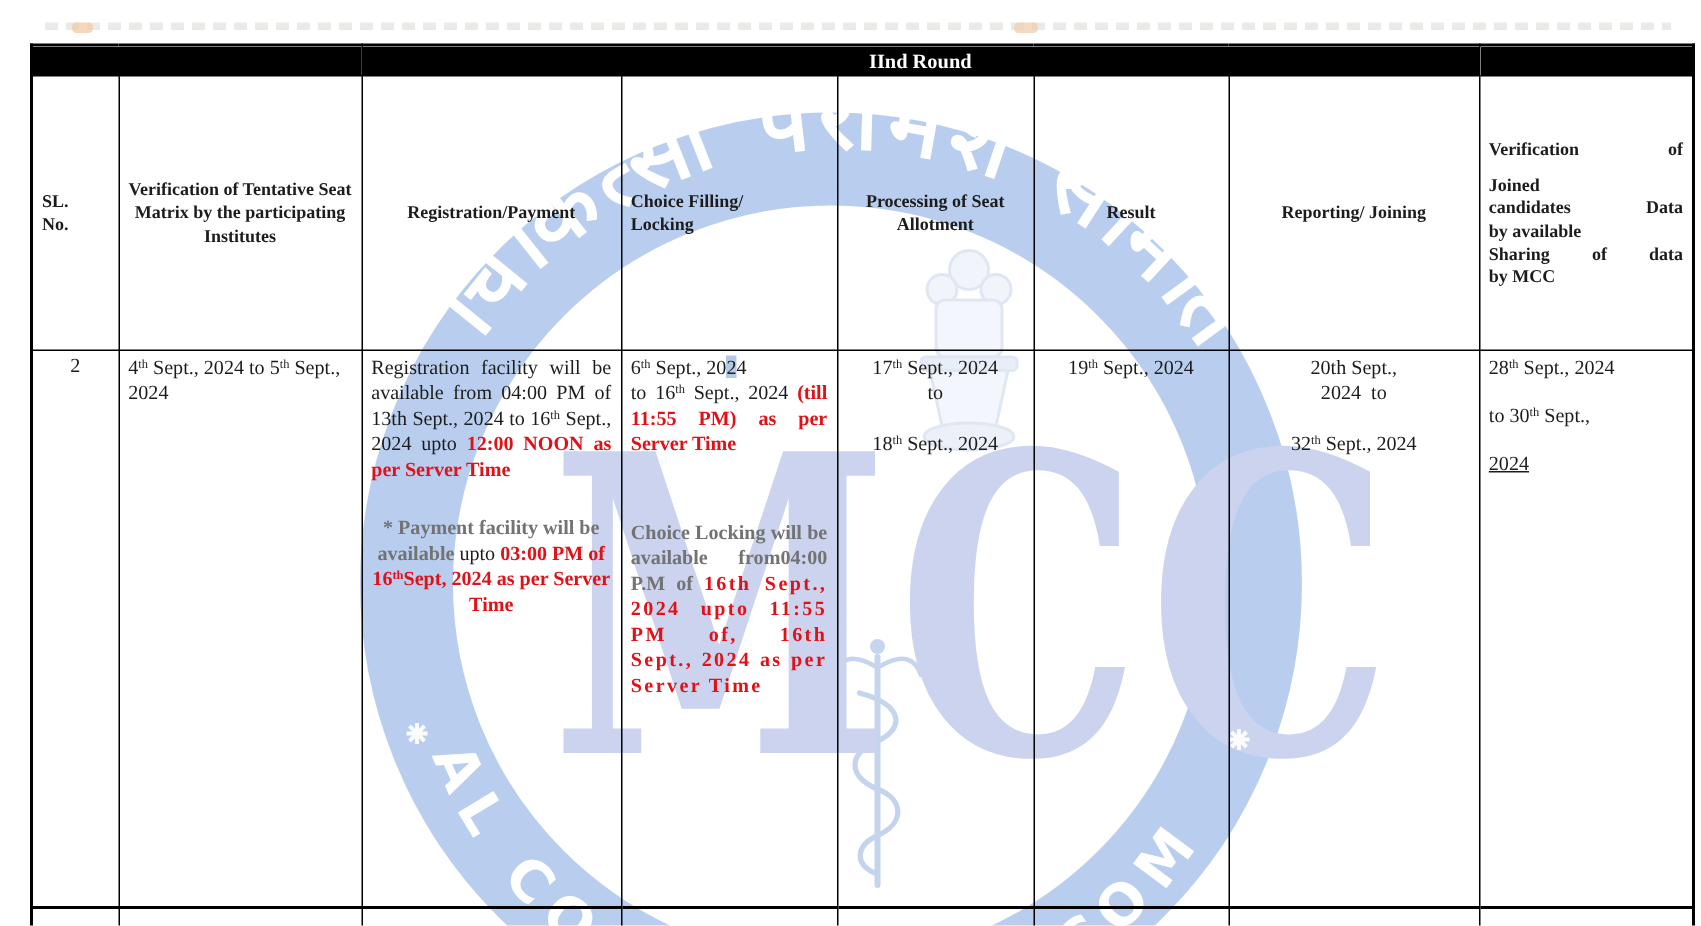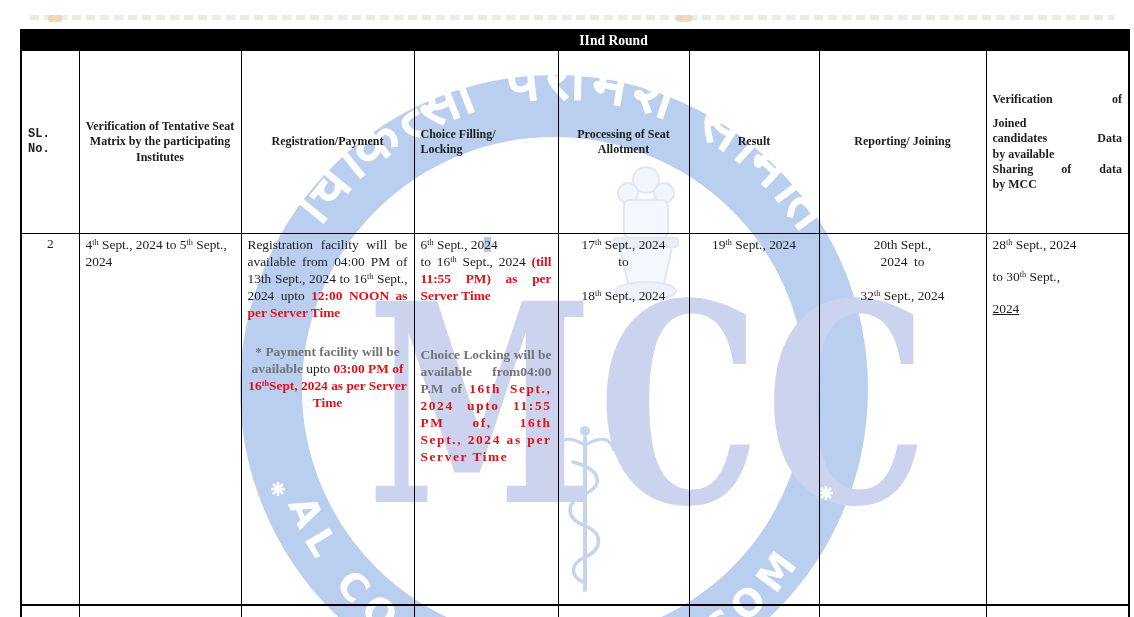--- a/index.html
+++ b/index.html
@@ -18,21 +18,21 @@
     font-size:13.4px;color:#1c1c1c;line-height:1.26;overflow:hidden;}
   tr.bar td{height:19px;background:#000000;padding:0;}
   .banner-text{color:#fff;font-weight:bold;font-size:13.6px;text-align:center;line-height:19px;}
   tr.hdr{height:183px;}
   tr.hdr td{font-weight:bold;font-size:12px;vertical-align:middle;}
   tr.data{height:371px;}
   tr.cut{height:60px;}
   tr.cut td{border-top:2px solid #000;}
   
   td.vt{vertical-align:top;}
-  td.h-sl{padding-left:7px;font-family:Liberation Mono, monospace;}
+  td.h-sl{padding-left:7px;}
   td.h-verif{vertical-align:top;padding-top:16px;text-align:center;}
   td.h-reg{text-align:center;padding-left:3px;padding-right:3px;}
   td.h-choice{text-align:left;}
   td.h-proc,td.h-result,td.h-report{text-align:center;}
   td.h-joined{vertical-align:top;padding-top:5px;padding-left:8px;padding-right:8px;}
   td.c-sl{padding-top:226px;text-align:center;}
   td.c-verif{padding:72px 10px 0 10px;}
   td.c-reg{padding:66px 7px 0 7px;}
   td.c-choice{padding:42px 7px 0 8px;}
   td.c-proc,td.c-result,td.c-report{vertical-align:middle;text-align:center;}

